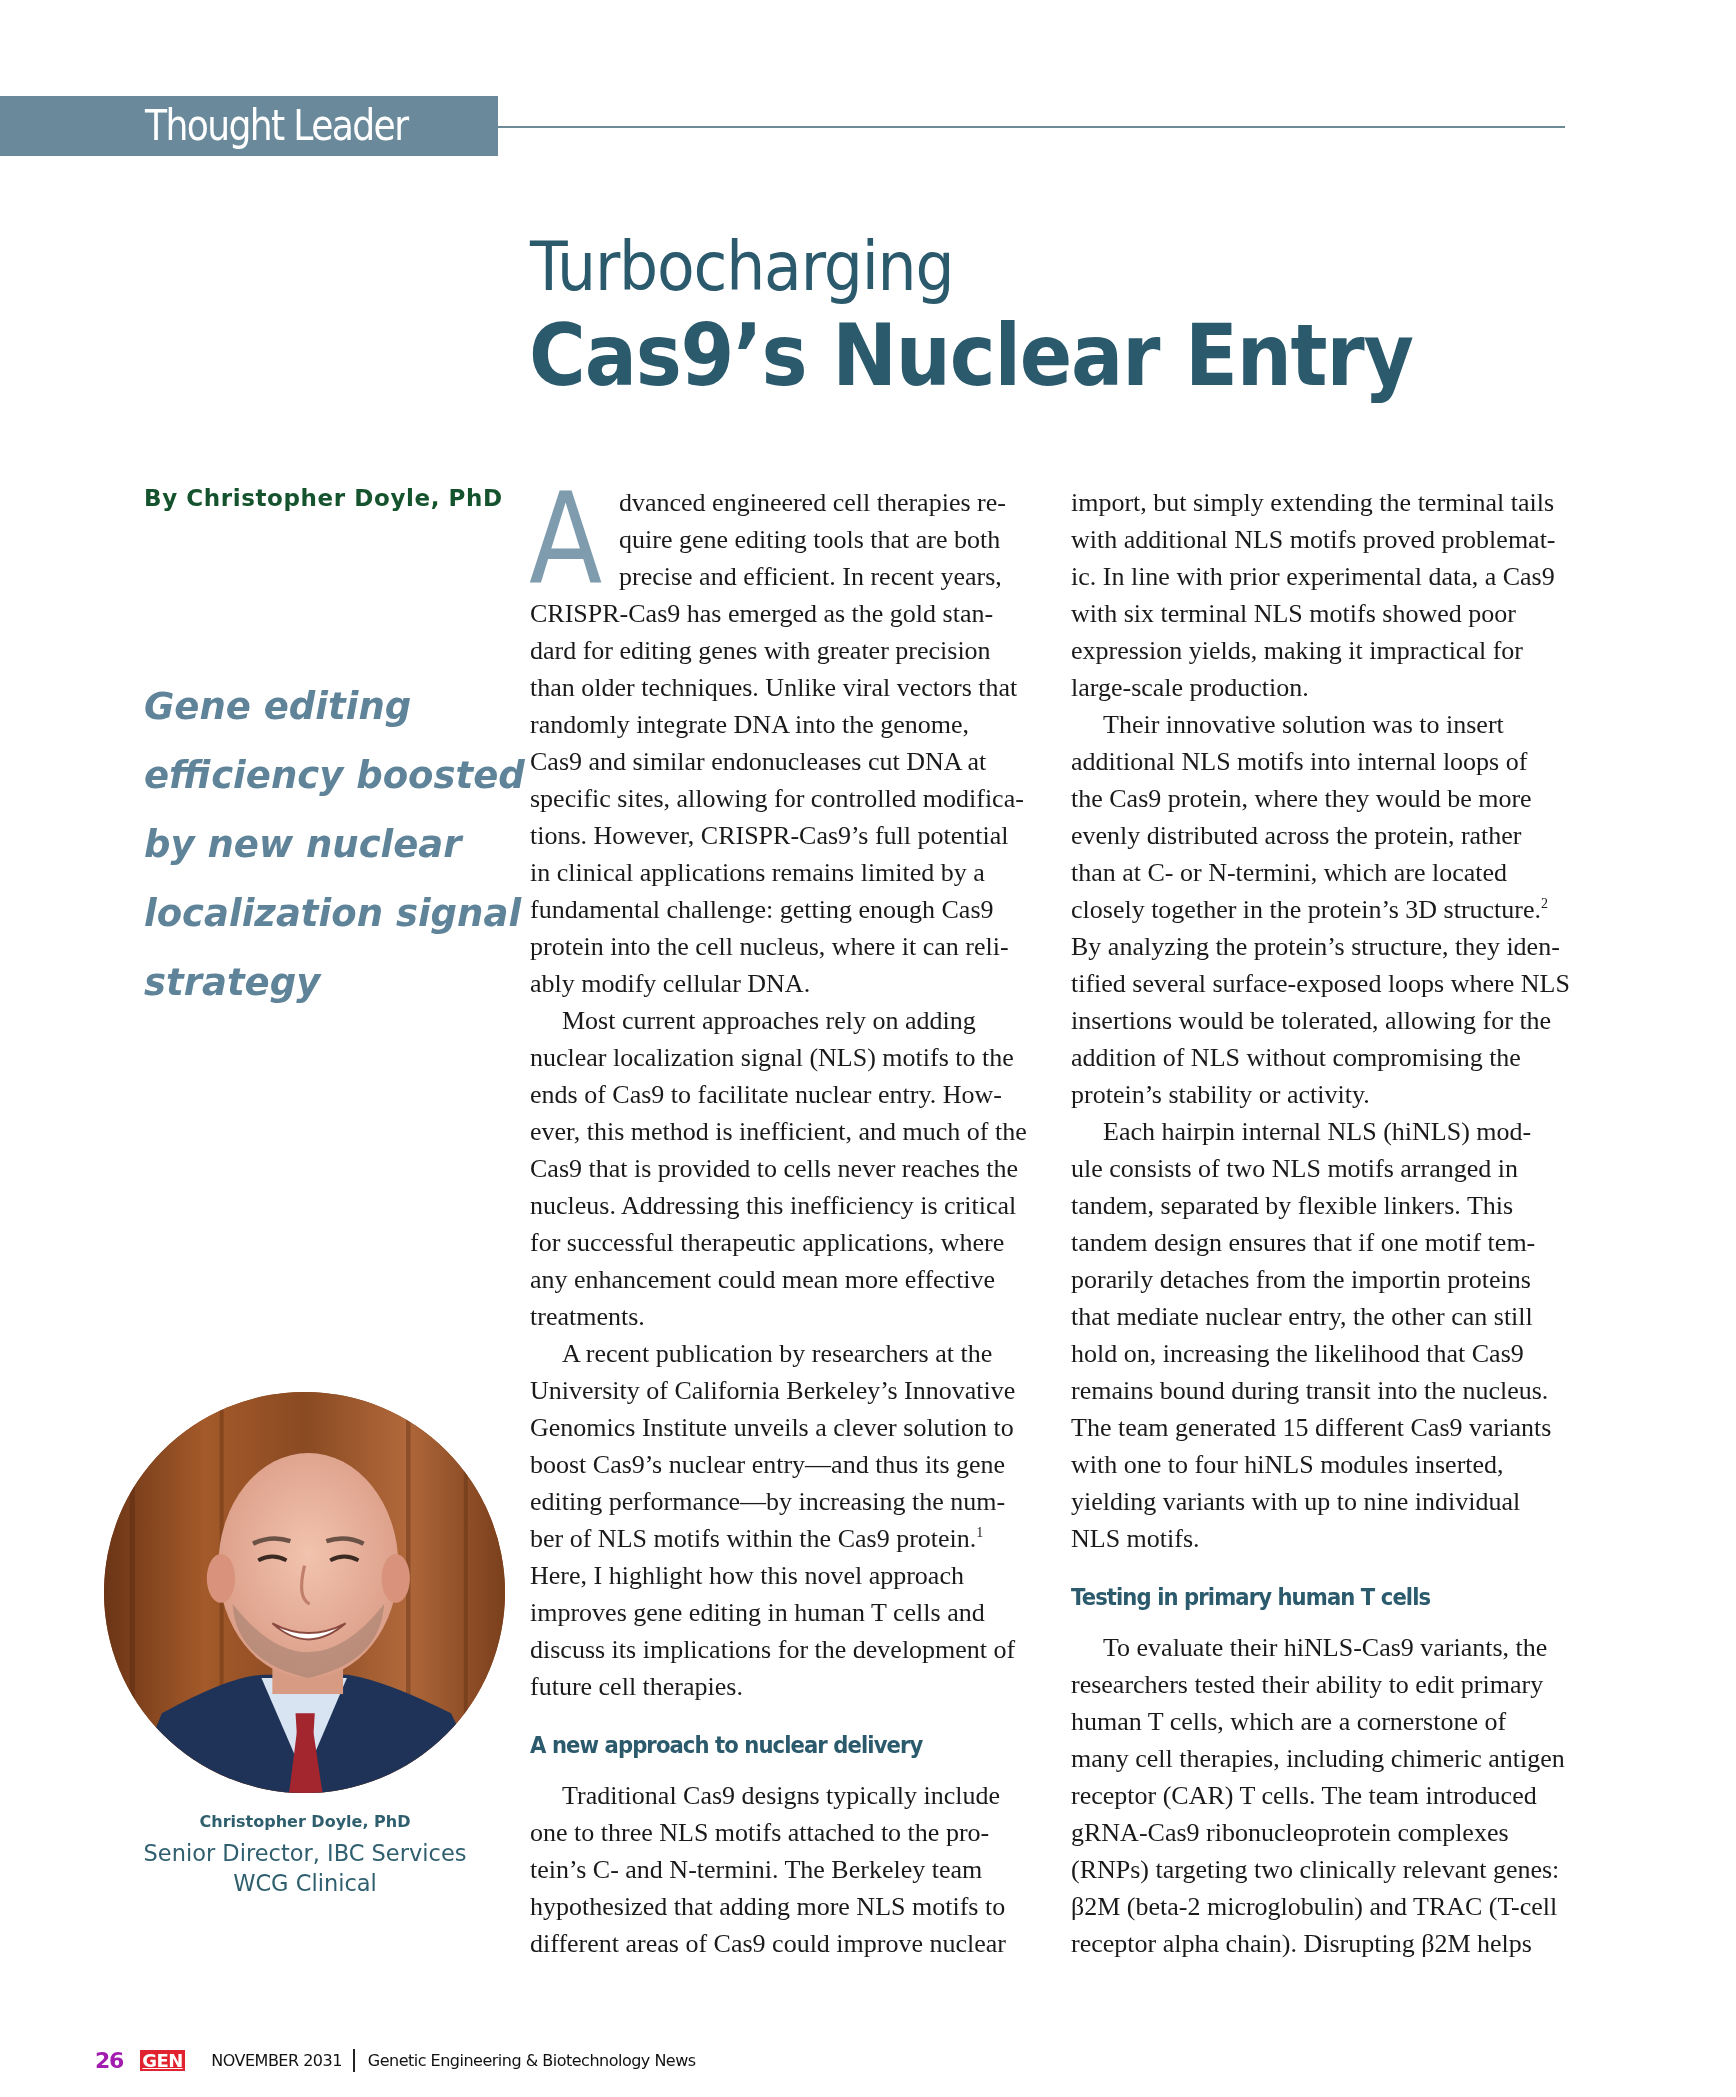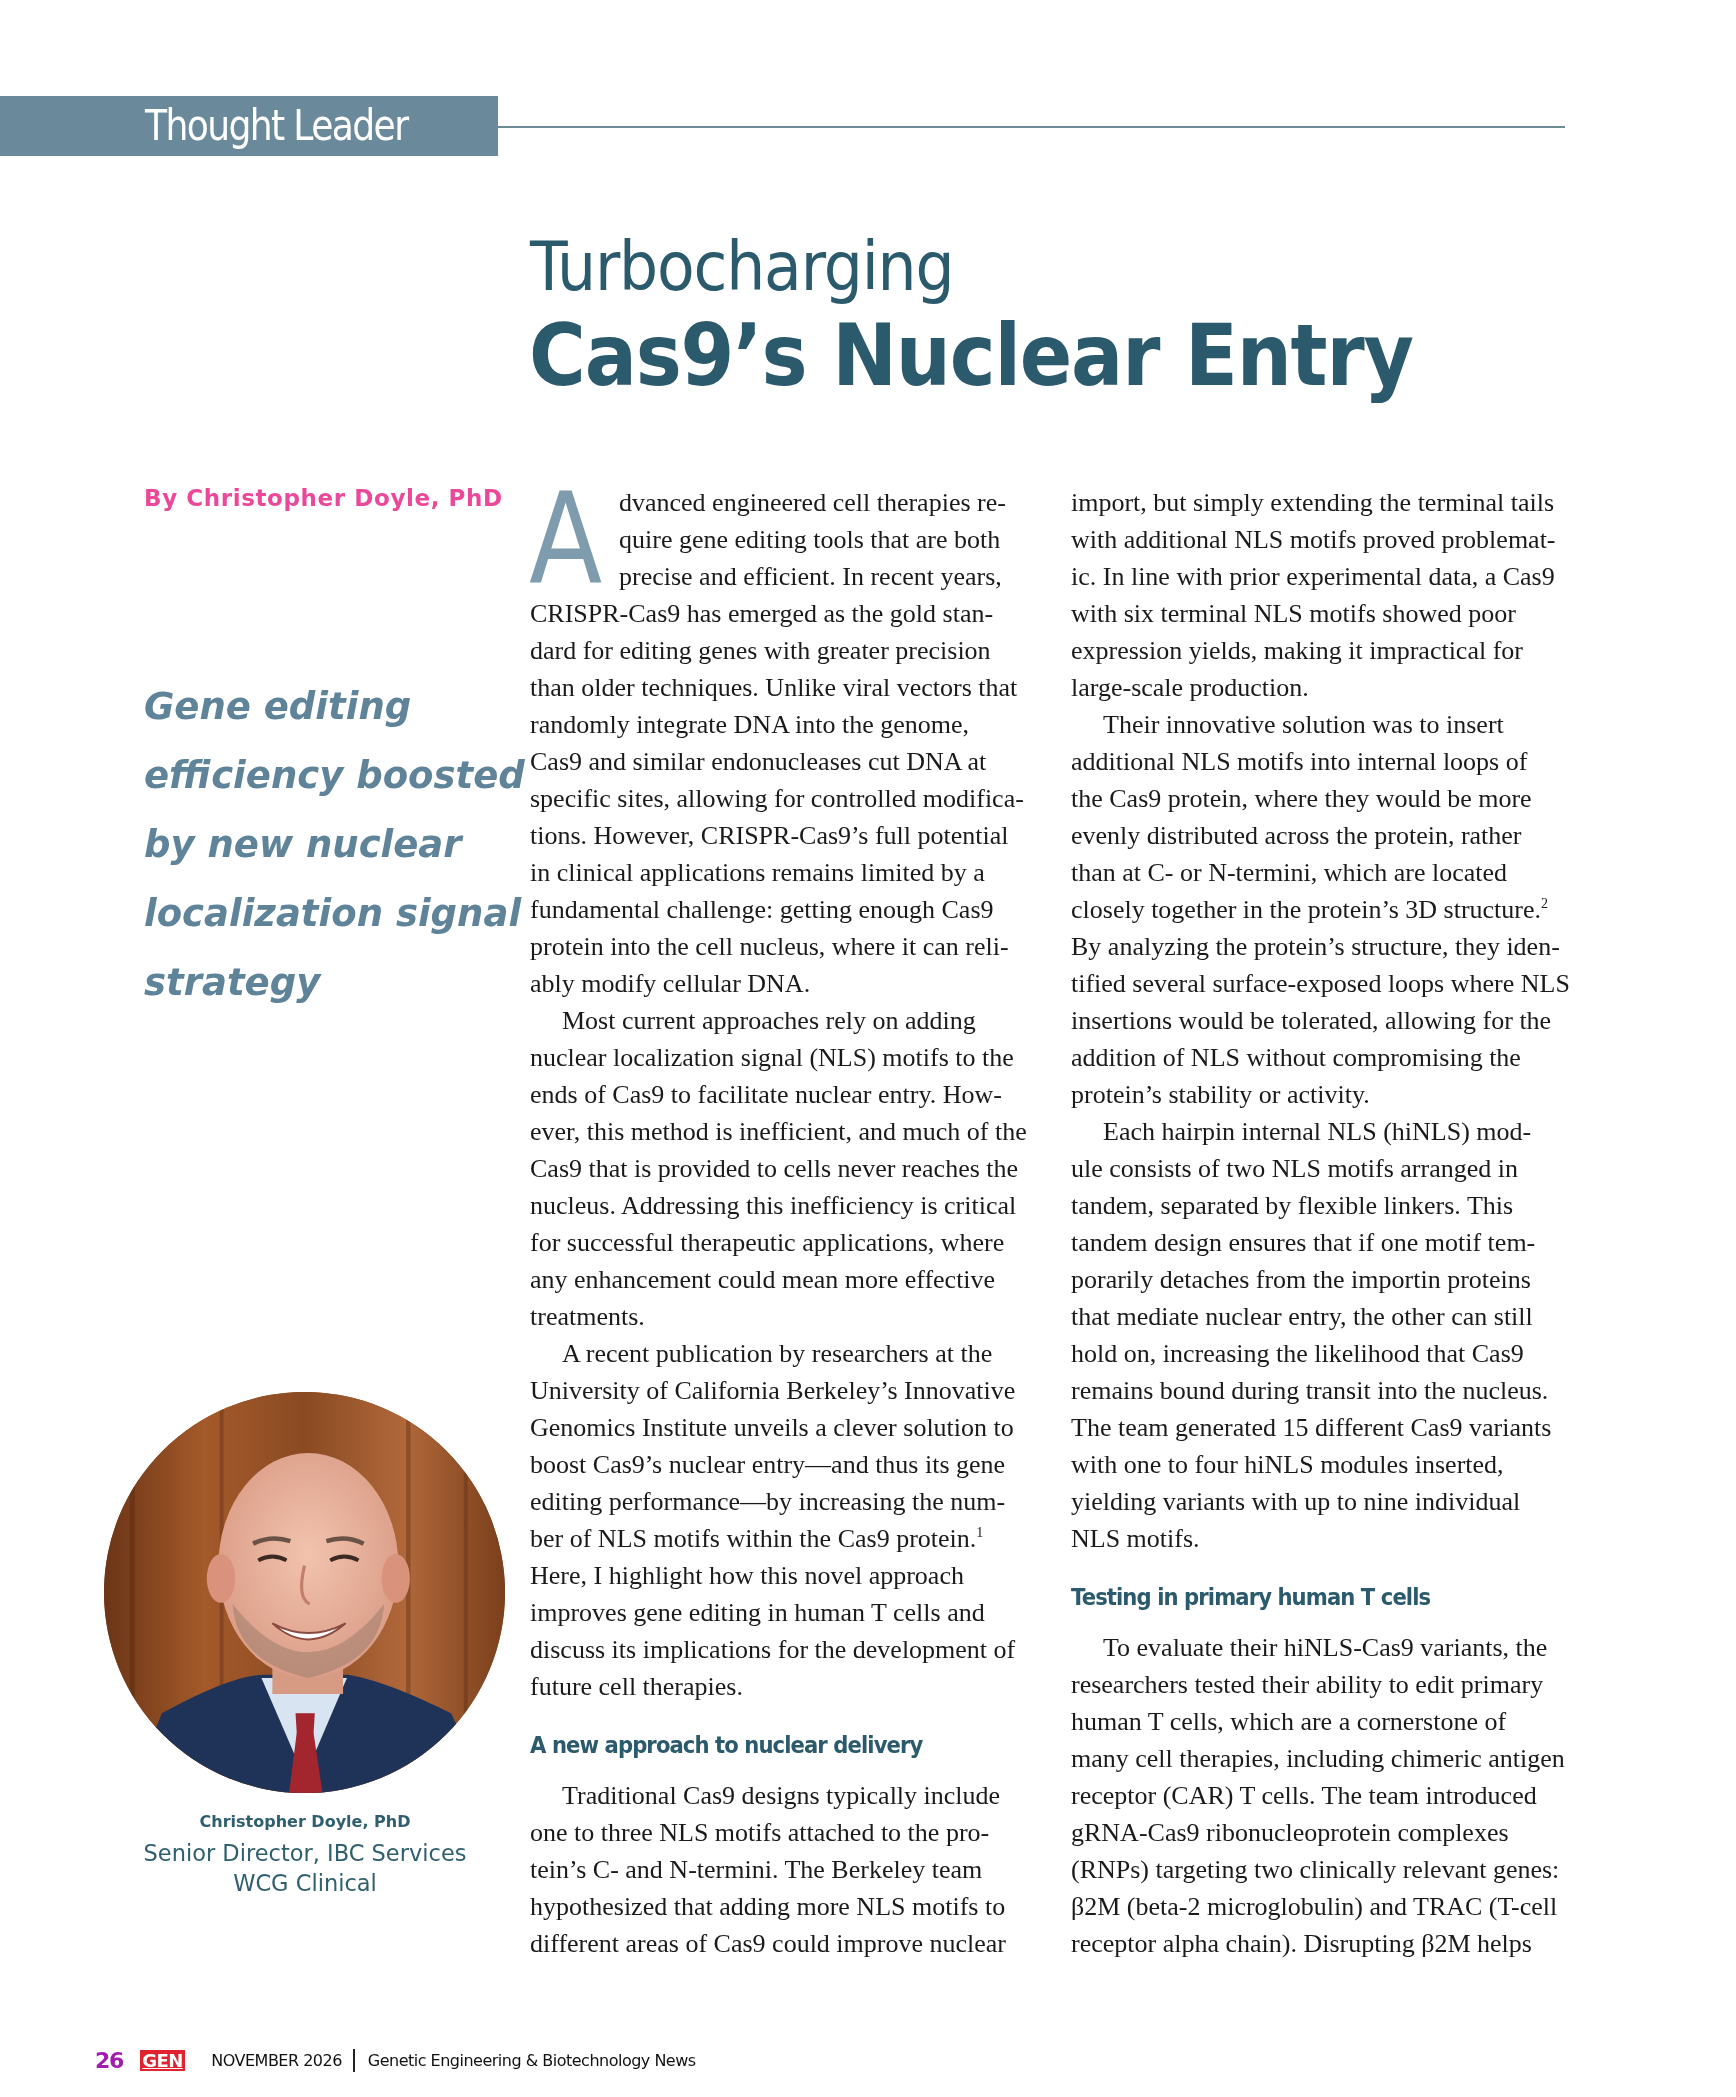--- a/index.html
+++ b/index.html
@@ -32,21 +32,21 @@
     left: 529px; top: 305px;
     font-family: "DejaVu Sans", sans-serif; font-size: 86px; color: #2b5a6d;
     font-weight: bold; letter-spacing: -1.3px; white-space: nowrap;
     transform: scaleX(0.9); transform-origin: left top;
   }
 
   
   .byline {
     left: 144px; top: 485px;
     font-family: "DejaVu Sans", sans-serif; font-weight: bold; font-size: 23px;
-    color: #ec4899; letter-spacing: 0.6px; white-space: nowrap;
+    color: #14532d; letter-spacing: 0.6px; white-space: nowrap;
   }
   .pullquote {
     left: 144px; top: 672px; width: 360px;
     font-family: "DejaVu Sans", sans-serif; font-weight: bold; font-size: 37px;
     line-height: 69px; color: #5f8499; font-style: italic;
   }
   .pullquote div { white-space: nowrap; }
 
   .photo {
     left: 104px; top: 1392px; width: 401px; height: 401px; border-radius: 50%;
@@ -262,17 +262,17 @@
   <div class="line">receptor (CAR) T cells. The team introduced</div>
   <div class="line">gRNA-Cas9 ribonucleoprotein complexes</div>
   <div class="line">(RNPs) targeting two clinically relevant genes:</div>
   <div class="line">β2M (beta-2 microglobulin) and TRAC (T-cell</div>
   <div class="line">receptor alpha chain). Disrupting β2M helps</div>
 </div>
 
 <div class="abs footer">
   <span class="page-num">26</span>
   <span class="gen-logo">GEN</span>
-  <span class="foot-date">NOVEMBER 2026</span>
+  <span class="foot-date">NOVEMBER 2031</span>
   <span class="foot-sep"></span>
   <span class="foot-pub">Genetic Engineering &amp; Biotechnology News</span>
 </div>
 
 
 </body></html>

